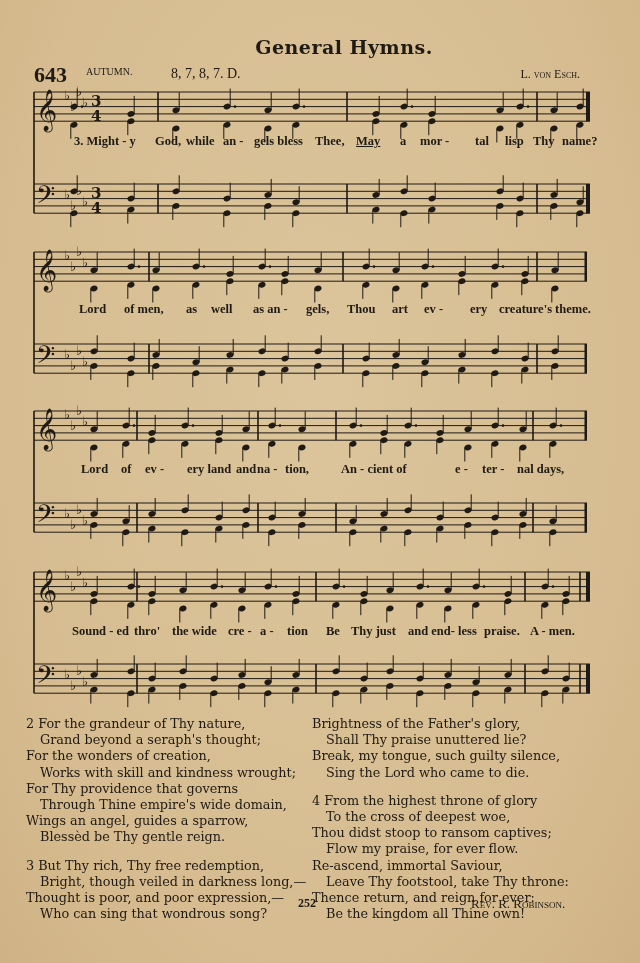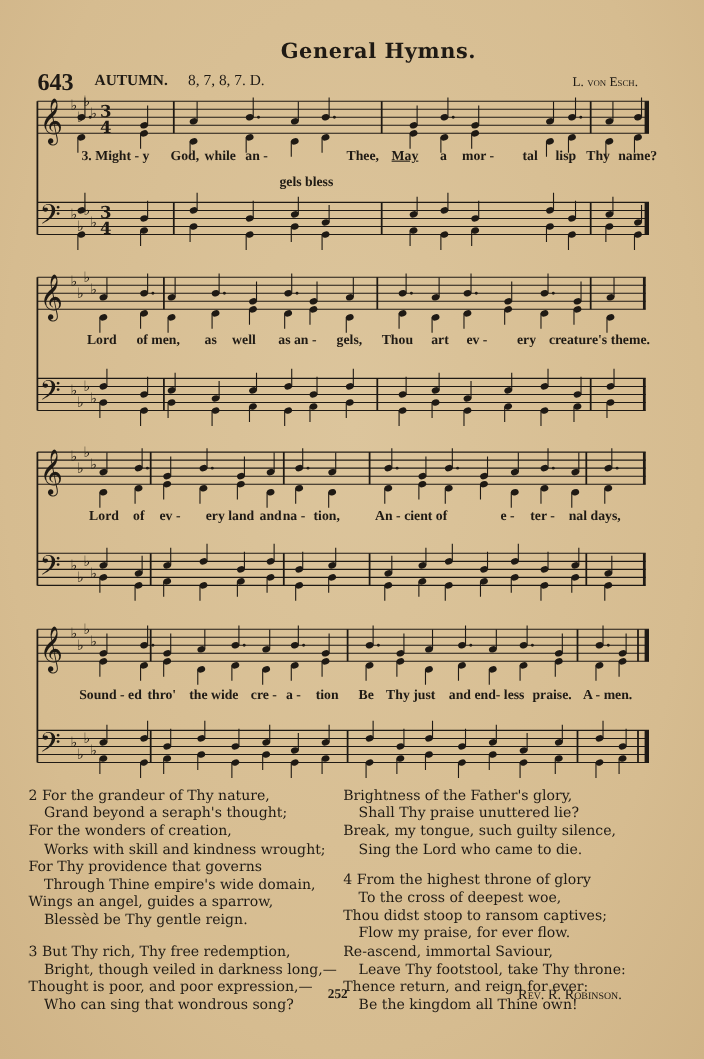--- a/index.html
+++ b/index.html
@@ -10,21 +10,21 @@
     color: #1f1a14;
     position: relative;
     font-family: "DejaVu Serif", serif;
   }
   .section-title {
     position: absolute; top: 36px; left: 0; width: 640px; text-align: center;
     font-family: "DejaVu Serif", serif; font-weight: bold; font-size: 19px; letter-spacing: 0.5px; margin-left: 24px;
   }
   .hymn-header { position: absolute; top: 62px; left: 34px; width: 560px; height: 22px; }
   .hymn-number { position: absolute; left: 0; top: 0; font-family: "Liberation Serif", serif; font-weight: bold; font-size: 22px; }
-  .tune-name { position: absolute; left: 52px; top: 4px; font-family: "Liberation Serif", serif; font-weight: bold; font-size: 14px; }
+  .tune-name { position: absolute; left: 52px; top: 4px; font-family: "Liberation Serif", serif; font-weight: normal; font-size: 10px; }
   .meter { position: absolute; left: 137px; top: 4px; font-family: "Liberation Serif", serif; font-size: 14px; }
   .composer { position: absolute; right: 14px; top: 5px; font-family: "Liberation Serif", serif; font-size: 12px; font-variant: small-caps; }
   .system { position: absolute; left: 0; width: 640px; }
   .system svg { position: absolute; left: 0; top: 0; }
   .lyric {
     position: absolute; left: 0; width: 640px; height: 16px;
     font-family: "Liberation Serif", serif; font-weight: bold; font-size: 12.5px;
   }
   .lyric span { position: absolute; white-space: nowrap; }
   .verses { position: absolute; top: 716px; font-family: "DejaVu Serif", serif; font-size: 12.8px; line-height: 16.2px; }
@@ -194,21 +194,21 @@
         <line x1="583.2" x2="583.2" y1="116.25" y2="100.25" stroke="#1f1a14" stroke-width="1"></line>
         <line x1="576.8" x2="576.8" y1="127.2" y2="141.2" stroke="#1f1a14" stroke-width="1"></line>
         <circle cx="588" cy="20.6" r="1.3" fill="#1f1a14"></circle>
       </svg>
     </div>
     <div class="lyric" style="top: 134px;">
       <span style="left: 74px;">3. Might - y</span>
       <span style="left: 155px;">God,</span>
       <span style="left: 186px;">while</span>
       <span style="left: 223px;">an -</span>
-      <span style="left: 254px; margin-top: 24px;">gels bless</span>
+      <span style="left: 254px;">gels bless</span>
       <span style="left: 315px;">Thee,</span>
       <span style="left: 356px; text-decoration: underline;">May</span>
       <span style="left: 400px;">a</span>
       <span style="left: 420px;">mor  -</span>
       <span style="left: 475px;">tal</span>
       <span style="left: 505px;">lisp</span>
       <span style="left: 533px;">Thy</span>
       <span style="left: 562px;">name?</span>
     </div>
     <div class="system" style="top: 246px; height: 150px;">

